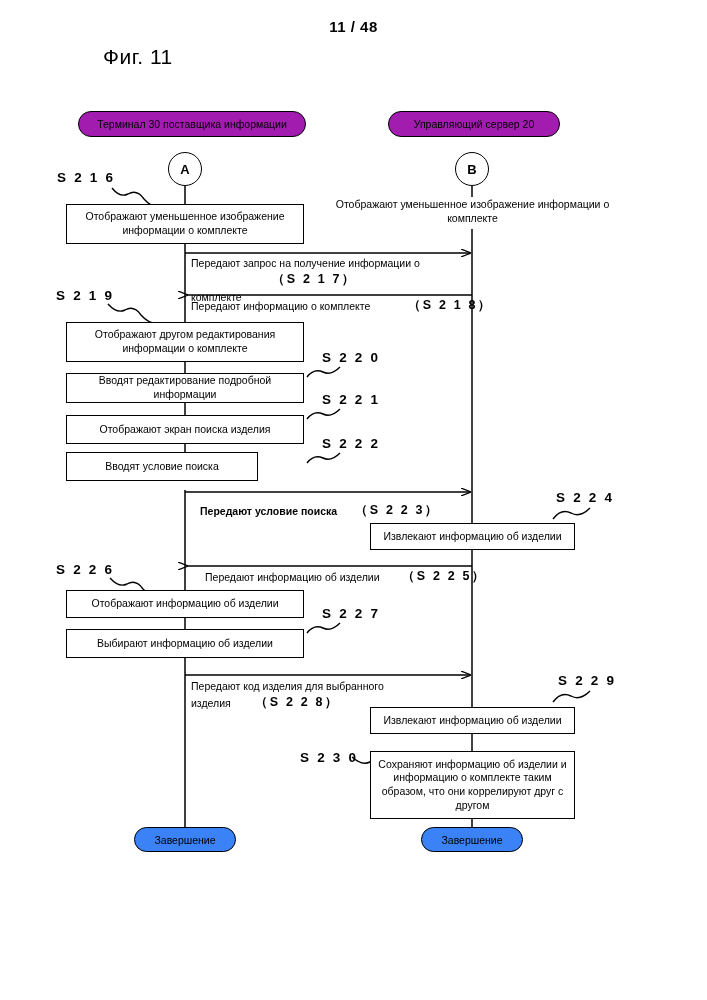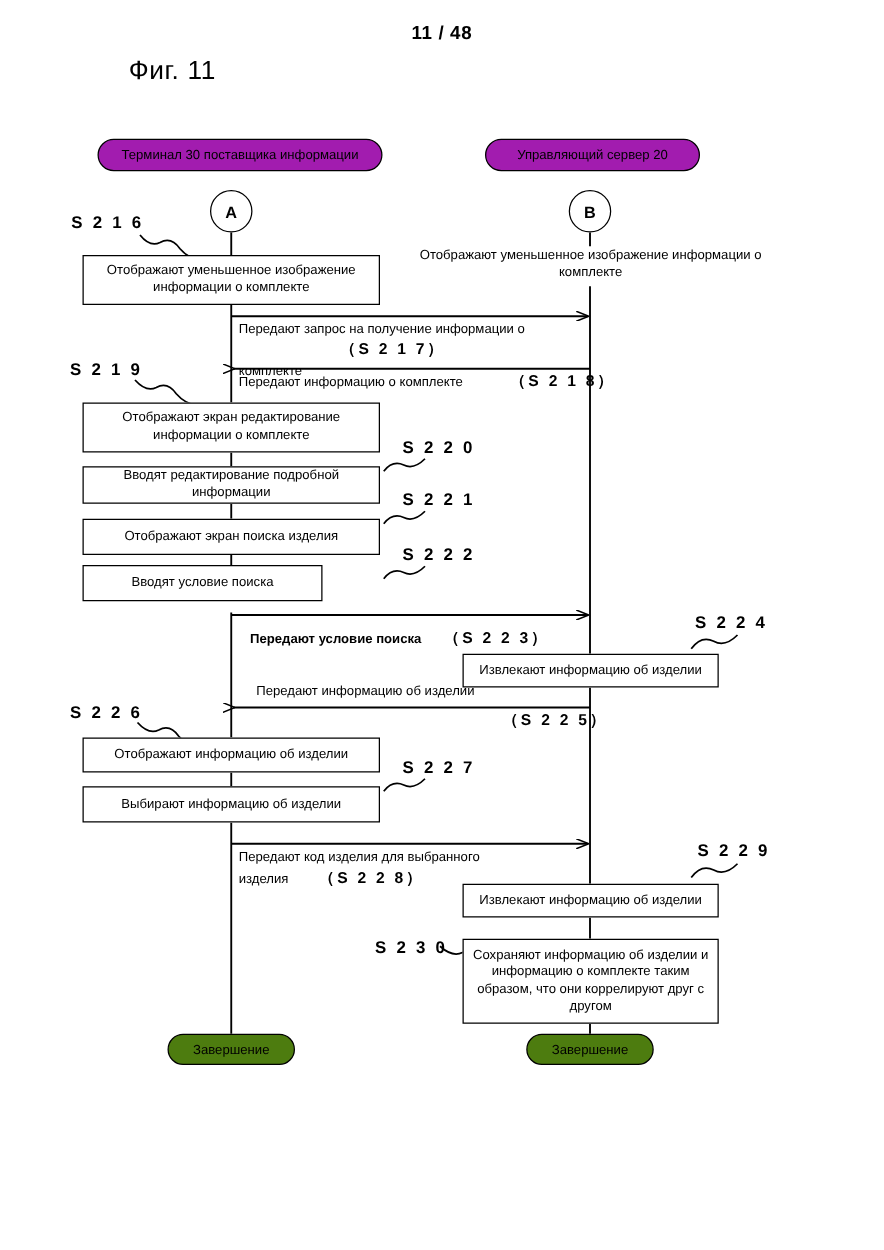--- a/index.html
+++ b/index.html
@@ -94,21 +94,21 @@
   
   .term {
     position: absolute;
     border: 1.6px solid #000;
     border-radius: 15px;
     box-sizing: border-box;
     display: flex;
     align-items: center;
     justify-content: center;
     font-size: 10.5px;
-    background: #4d7c0f;
+    background: #3b82f6;
   }
 
   
   .snum {
     position: absolute;
     font-size: 13.5px;
     font-weight: bold;
     letter-spacing: 2.2px;
     white-space: nowrap;
   }
@@ -218,21 +218,21 @@
 
   <div class="msg" style="left:191px; top:256px;">Передают запрос на получение информации о</div>
   <div class="msg" style="left:191px; top:273px;margin-top:17px;">комплекте</div>
   <div class="snum" style="left:272px; top:271px; font-size:12.5px;">（S 2 1 7）</div>
 
   <div class="msg" style="left:191px; top:299px;">Передают информацию о комплекте</div>
   <div class="snum" style="left:408px; top:297px; font-size:12.5px;">（S 2 1 8）</div>
 
   <div class="snum" style="left:56px; top:288px;">S 2 1 9</div>
   <div class="pbox" style="left:66px; top:322px; width:238px; height:40px;">
-    <span>Отображают экран редактирование информации о комплекте</span>
+    <span>Отображают другом редактирования информации о комплекте</span>
   </div>
 
   <div class="snum" style="left:322px; top:350px;">S 2 2 0</div>
   <div class="pbox" style="left:66px; top:373px; width:238px; height:30px;">
     <span>Вводят редактирование подробной информации</span>
   </div>
 
   <div class="snum" style="left:322px; top:392px;">S 2 2 1</div>
   <div class="pbox" style="left:66px; top:415px; width:238px; height:29px;">
     <span>Отображают экран поиска изделия</span>
@@ -244,21 +244,21 @@
   </div>
 
   <div class="msg" style="left:200px; top:504px;font-weight:bold;">Передают условие поиска</div>
   <div class="snum" style="left:355px; top:502px; font-size:12.5px;">（S 2 2 3）</div>
 
   <div class="snum" style="left:556px; top:490px;">S 2 2 4</div>
   <div class="pbox" style="left:370px; top:523px; width:205px; height:27px;">
     <span>Извлекают информацию об изделии</span>
   </div>
 
-  <div class="msg" style="left:205px; top:546px;">Передают информацию об изделии</div>
+  <div class="msg" style="left:205px; top:570px;">Передают информацию об изделии</div>
   <div class="snum" style="left:402px; top:568px; font-size:12.5px;">（S 2 2 5）</div>
 
   <div class="snum" style="left:56px; top:562px;">S 2 2 6</div>
   <div class="pbox" style="left:66px; top:590px; width:238px; height:28px;">
     <span>Отображают информацию об изделии</span>
   </div>
 
   <div class="snum" style="left:322px; top:606px;">S 2 2 7</div>
   <div class="pbox" style="left:66px; top:629px; width:238px; height:29px;">
     <span>Выбирают информацию об изделии</span>

